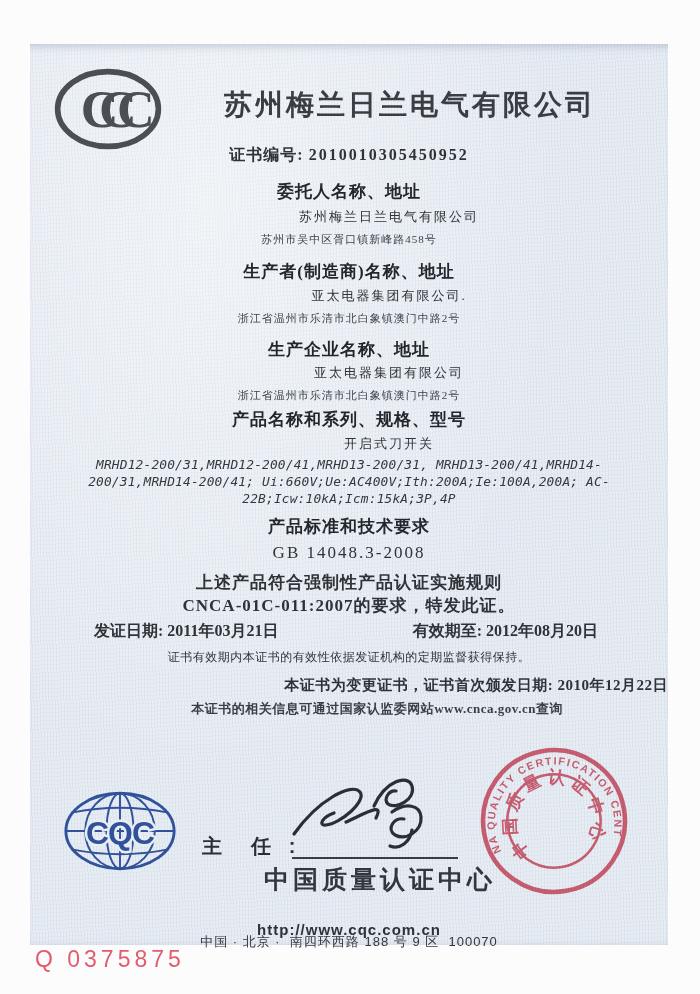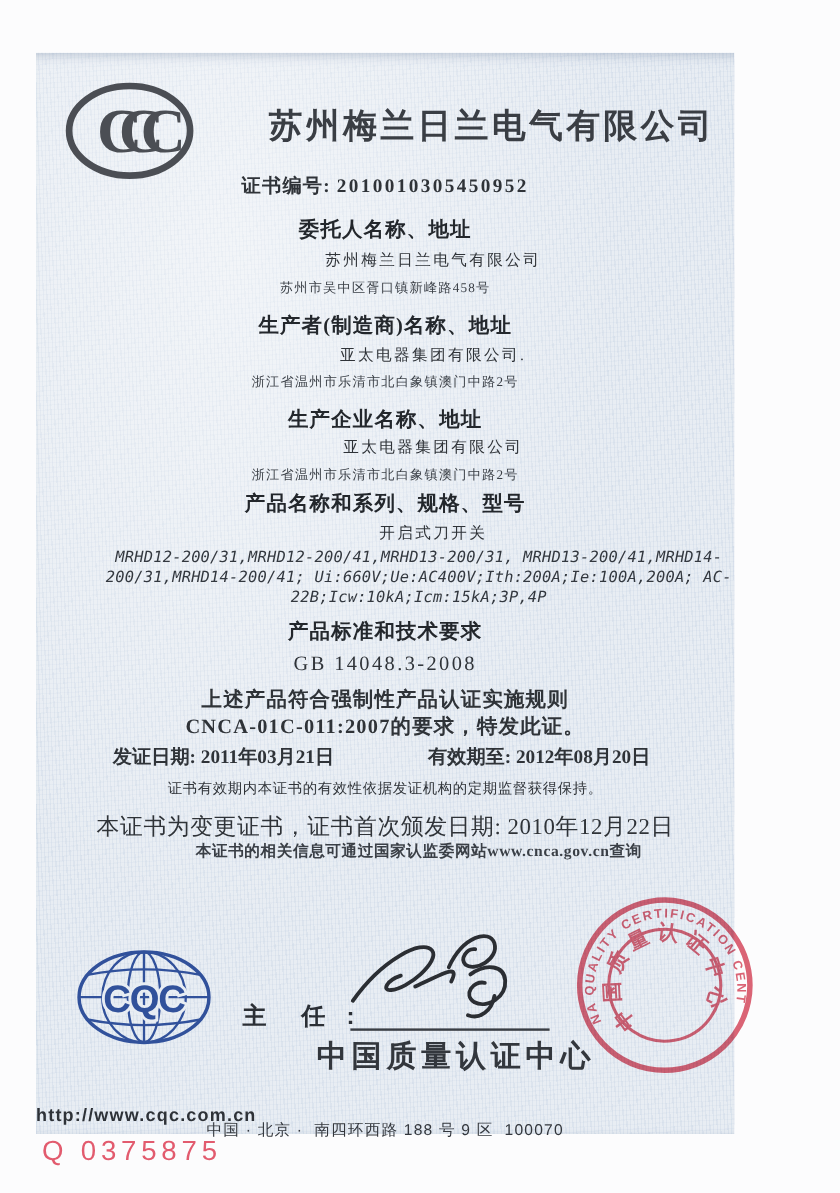--- a/index.html
+++ b/index.html
@@ -6,21 +6,21 @@
   html,body { width:700px; height:994px; }
   body {
     font-family:"Liberation Serif","DejaVu Serif",serif;
     background:#fbfbfc;
     position:relative;
     overflow:hidden;
     color:#2f3338;
   }
   .scan { position:absolute; inset:0; background:#fcfcfd; }
   .paper {
-    position:absolute; left:30px; top:44px; width:582px; height:901px;
+    position:absolute; left:30px; top:44px; width:638px; height:901px;
     background:
       radial-gradient(ellipse at 28% 18%, rgba(255,255,255,0.45), rgba(255,255,255,0) 55%),
       repeating-linear-gradient(88deg, rgba(149,173,206,0.14) 0 1px, rgba(255,255,255,0) 1px 3px),
       repeating-linear-gradient(-3deg, rgba(149,173,206,0.07) 0 1px, rgba(255,255,255,0) 1px 4px),
       #e8edf3;
     box-shadow: inset 0 8px 10px -7px rgba(110,130,160,0.45), inset 0 -4px 6px -5px rgba(110,130,160,0.25);
   }
   .line { position:absolute; left:0; width:100%; text-align:center; white-space:pre; }
   .heading { font-weight:bold; font-size:17px; letter-spacing:1px; color:#23272c; }
   .name    { font-size:13px; letter-spacing:2px;margin-left:40px; }
@@ -37,42 +37,42 @@
     color:#33383f; letter-spacing:0.2px;font-style:italic;
   }
   .standard-val { font-size:17px; letter-spacing:2px; }
   .statement { font-weight:bold; font-size:17px; letter-spacing:1px; }
   .dates-row {
     position:absolute; left:64px; right:70px; top:577px;
     display:flex; justify-content:space-between;
     font-size:16px; font-weight:bold; white-space:pre;
   }
   .note-big { font-weight:normal; font-size:12px; letter-spacing:0.5px;text-align:center; }
-  .note-mid { font-weight:normal; font-size:19px; letter-spacing:0.5px; }
+  .note-mid { font-weight:bold; font-size:15px; letter-spacing:0.5px;text-align:right; }
   .note-sm  { font-weight:bold; font-size:13px; letter-spacing:0.5px; color:#3a3f46;margin-left:28px; }
   .cqc-logo { position:absolute; left:32px; top:744px; width:116px; height:86px; }
   .ccc-logo { position:absolute; left:22px; top:22px; width:112px; height:86px; }
   .director {
     position:absolute; left:172px; top:789px; font-size:20px; font-weight:bold;
     letter-spacing:6px; font-family:"Liberation Sans","DejaVu Sans",sans-serif; color:#2b2f35; white-space:pre;
   }
   .signature { position:absolute; left:258px; top:728px; width:178px; height:88px; }
   .sig-line { position:absolute; left:262px; top:813px; width:166px; border-top:2px solid #3a3e44; }
   .issuer {
     position:absolute; left:140px; top:819px; width:420px; text-align:center;
     font-family:"Liberation Sans","DejaVu Sans",sans-serif; font-weight:bold;
     font-size:25px; letter-spacing:4px; color:#33373d;
   }
   .issuer-addr {
     position:absolute; left:0; top:857px; width:100%; text-align:center;
     font-family:"Liberation Sans","DejaVu Sans",sans-serif; font-size:13px;
     letter-spacing:1px; color:#33373d; white-space:pre;margin-top:32px;
   }
   .issuer-web {
-    position:absolute; left:0; top:877px; width:100%; 
+    position:absolute; left:0; top:877px; width:100%; text-align:center;
     font-family:"Liberation Sans","DejaVu Sans",sans-serif; font-size:15px;
     font-weight:bold; letter-spacing:1px; color:#2e3238;
   }
   .stamp { position:absolute; left:448px; top:701px; width:152px; height:152px; opacity:0.88; mix-blend-mode:multiply; }
   .serial {
     position:absolute; left:35px; top:946px;
     font-family:"Liberation Sans","DejaVu Sans",sans-serif;
     font-size:23px; letter-spacing:4px; color:#e25b6e; white-space:pre;
   }
 </style>

